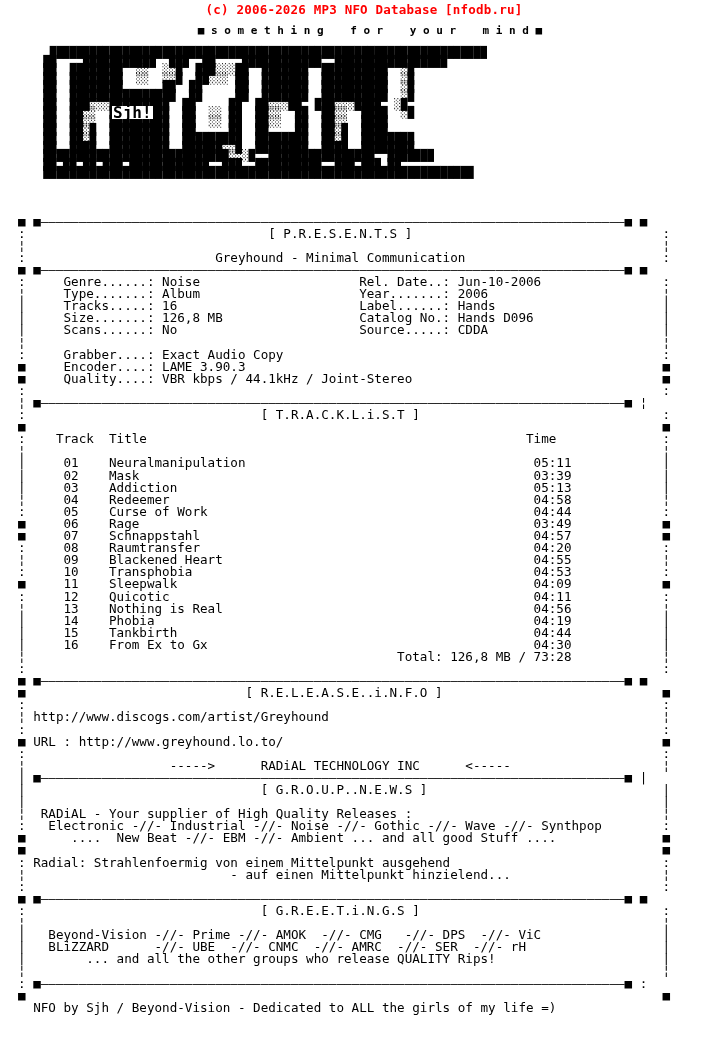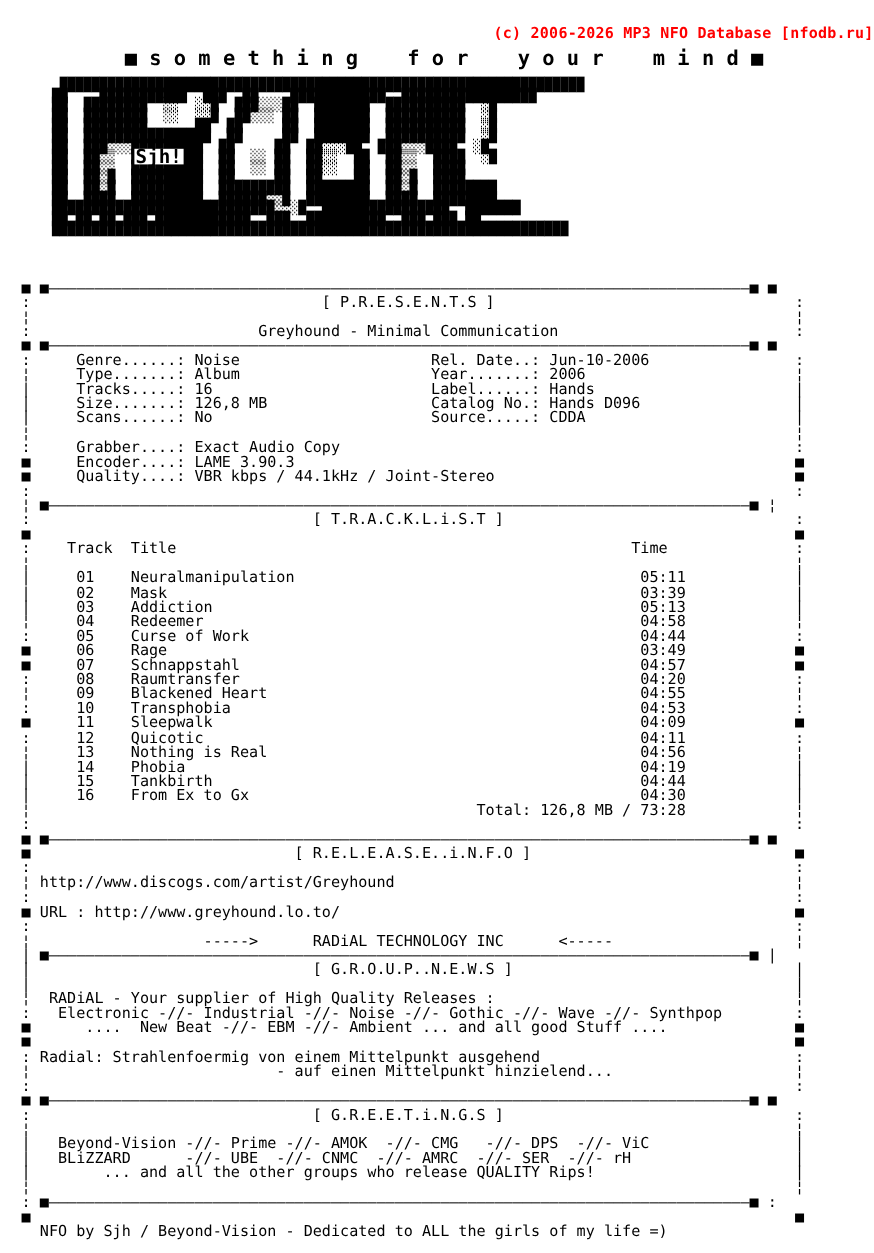--- a/index.html
+++ b/index.html
@@ -13,36 +13,36 @@
     height: 1044px;
     font-family: "DejaVu Sans Mono", "Liberation Mono", monospace;
     color: #000000;
     overflow: hidden;
     position: relative;
   }
 
   
   .dbbanner {
     width: 100%;
-    text-align: right;
+    text-align: center;
     color: #ff0000;
     font-family: "DejaVu Sans Mono", "Liberation Mono", monospace;
     font-size: 12.5px;
     font-weight: bold;
     letter-spacing: 0.2px;
     line-height: 16px;
-    padding-top: 20px;
+    padding-top: 2px;
     white-space: pre;
   }
 
   
   .tagline {
     width: 100%;
     text-align: center;
-    font-size: 17px;
+    font-size: 11px;
     font-weight: bold;
     line-height: 14px;
     letter-spacing: 0px;
     padding-top: 6px;
     white-space: pre;
     padding-left: 12px;
   }
 
   
   .logo-wrap {

